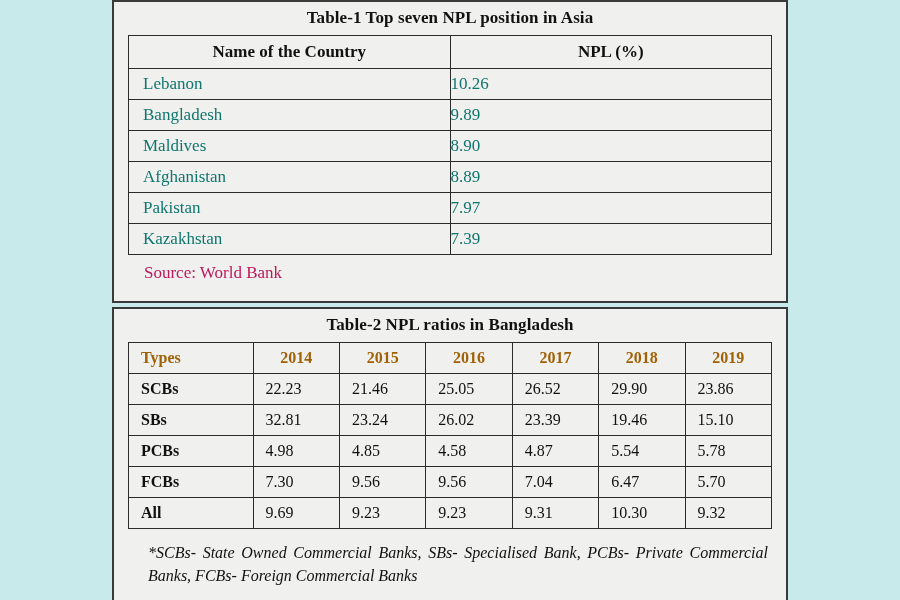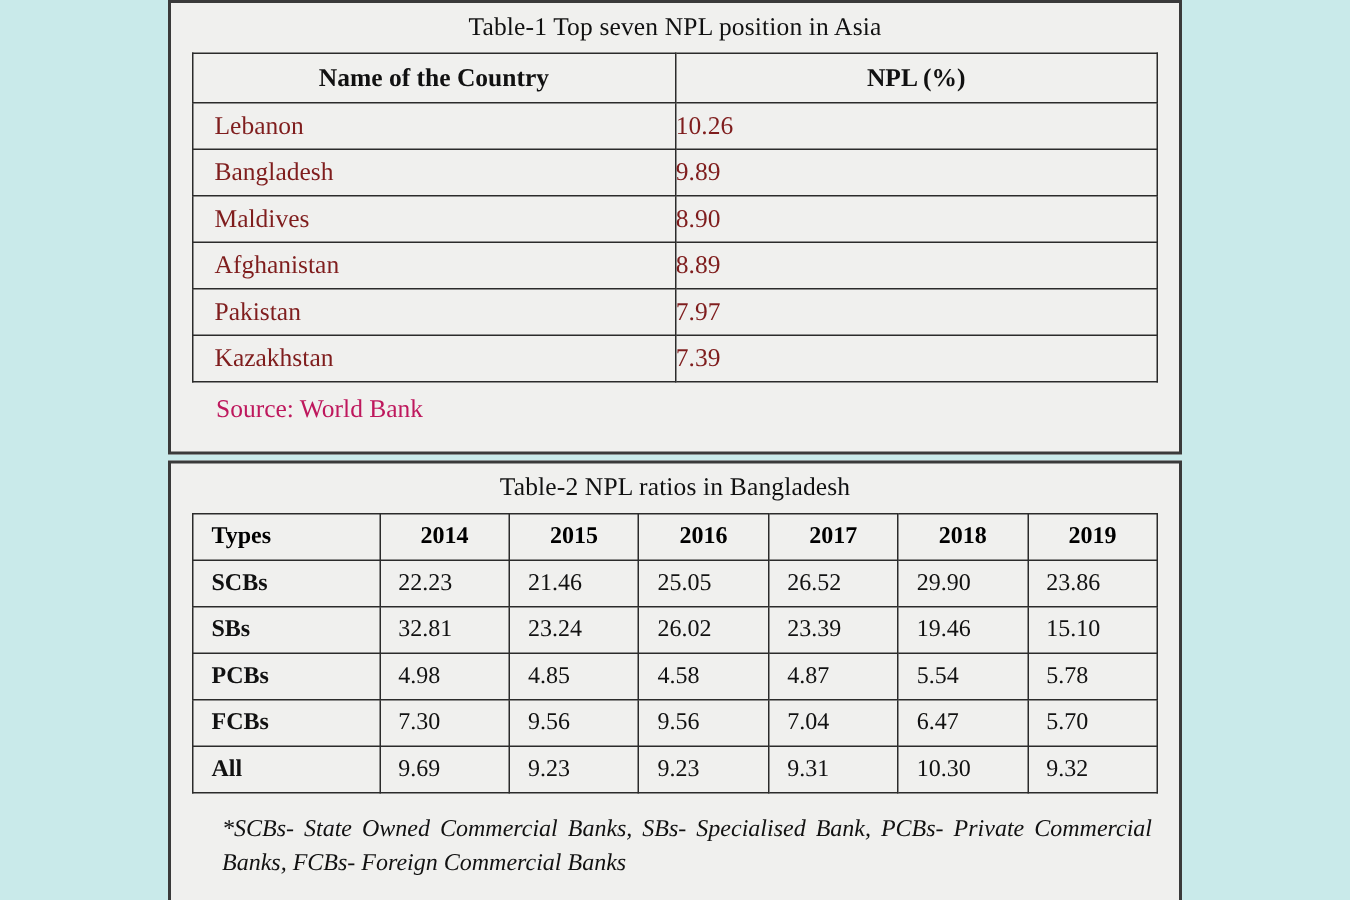--- a/index.html
+++ b/index.html
@@ -32,21 +32,21 @@
     height: 303px;
   }
   #panel-two {
     left: 112px;
     top: 307px;
     width: 676px;
     height: 380px;
   }
   .panel-title {
     text-align: center;
-    font-weight: normal;
+    font-weight: bold;
     font-size: 17px;
     color: #111;
     padding: 6px 0 7px 0;
     letter-spacing: 0.1px;
   }
   table {
     border-collapse: collapse;
     margin: 0 auto;
     background: #f0f0ee;
   }
@@ -61,21 +61,21 @@
   #table-one th {
     font-weight: bold;
     font-size: 17px;
     text-align: center;
     padding: 6px 0 6px 0;
     color: #111;
   }
   #table-one td {
     font-size: 17px;
     padding: 5px 0 5px 0;
-    color: #7f1d1d;
+    color: #0f766e;
   }
   #table-one td.country {
     text-align: left;
     padding-left: 14px;
   }
   #table-one td.value {
     text-align: left;
   }
   #table-one col.c-country { width: 322px; }
   #table-one col.c-value { width: 322px; }
@@ -86,21 +86,21 @@
   }
   
   #table-two {
     width: 644px;
   }
   #table-two th {
     font-weight: bold;
     font-size: 16px;
     text-align: center;
     padding: 6px 0 6px 0;
-    color: #000000;
+    color: #a16207;
   }
   #table-two th.type-head {
     text-align: left;
     padding-left: 12px;
   }
   #table-two td {
     font-size: 16px;
     padding: 6px 0 6px 0;
     color: #111;
   }

